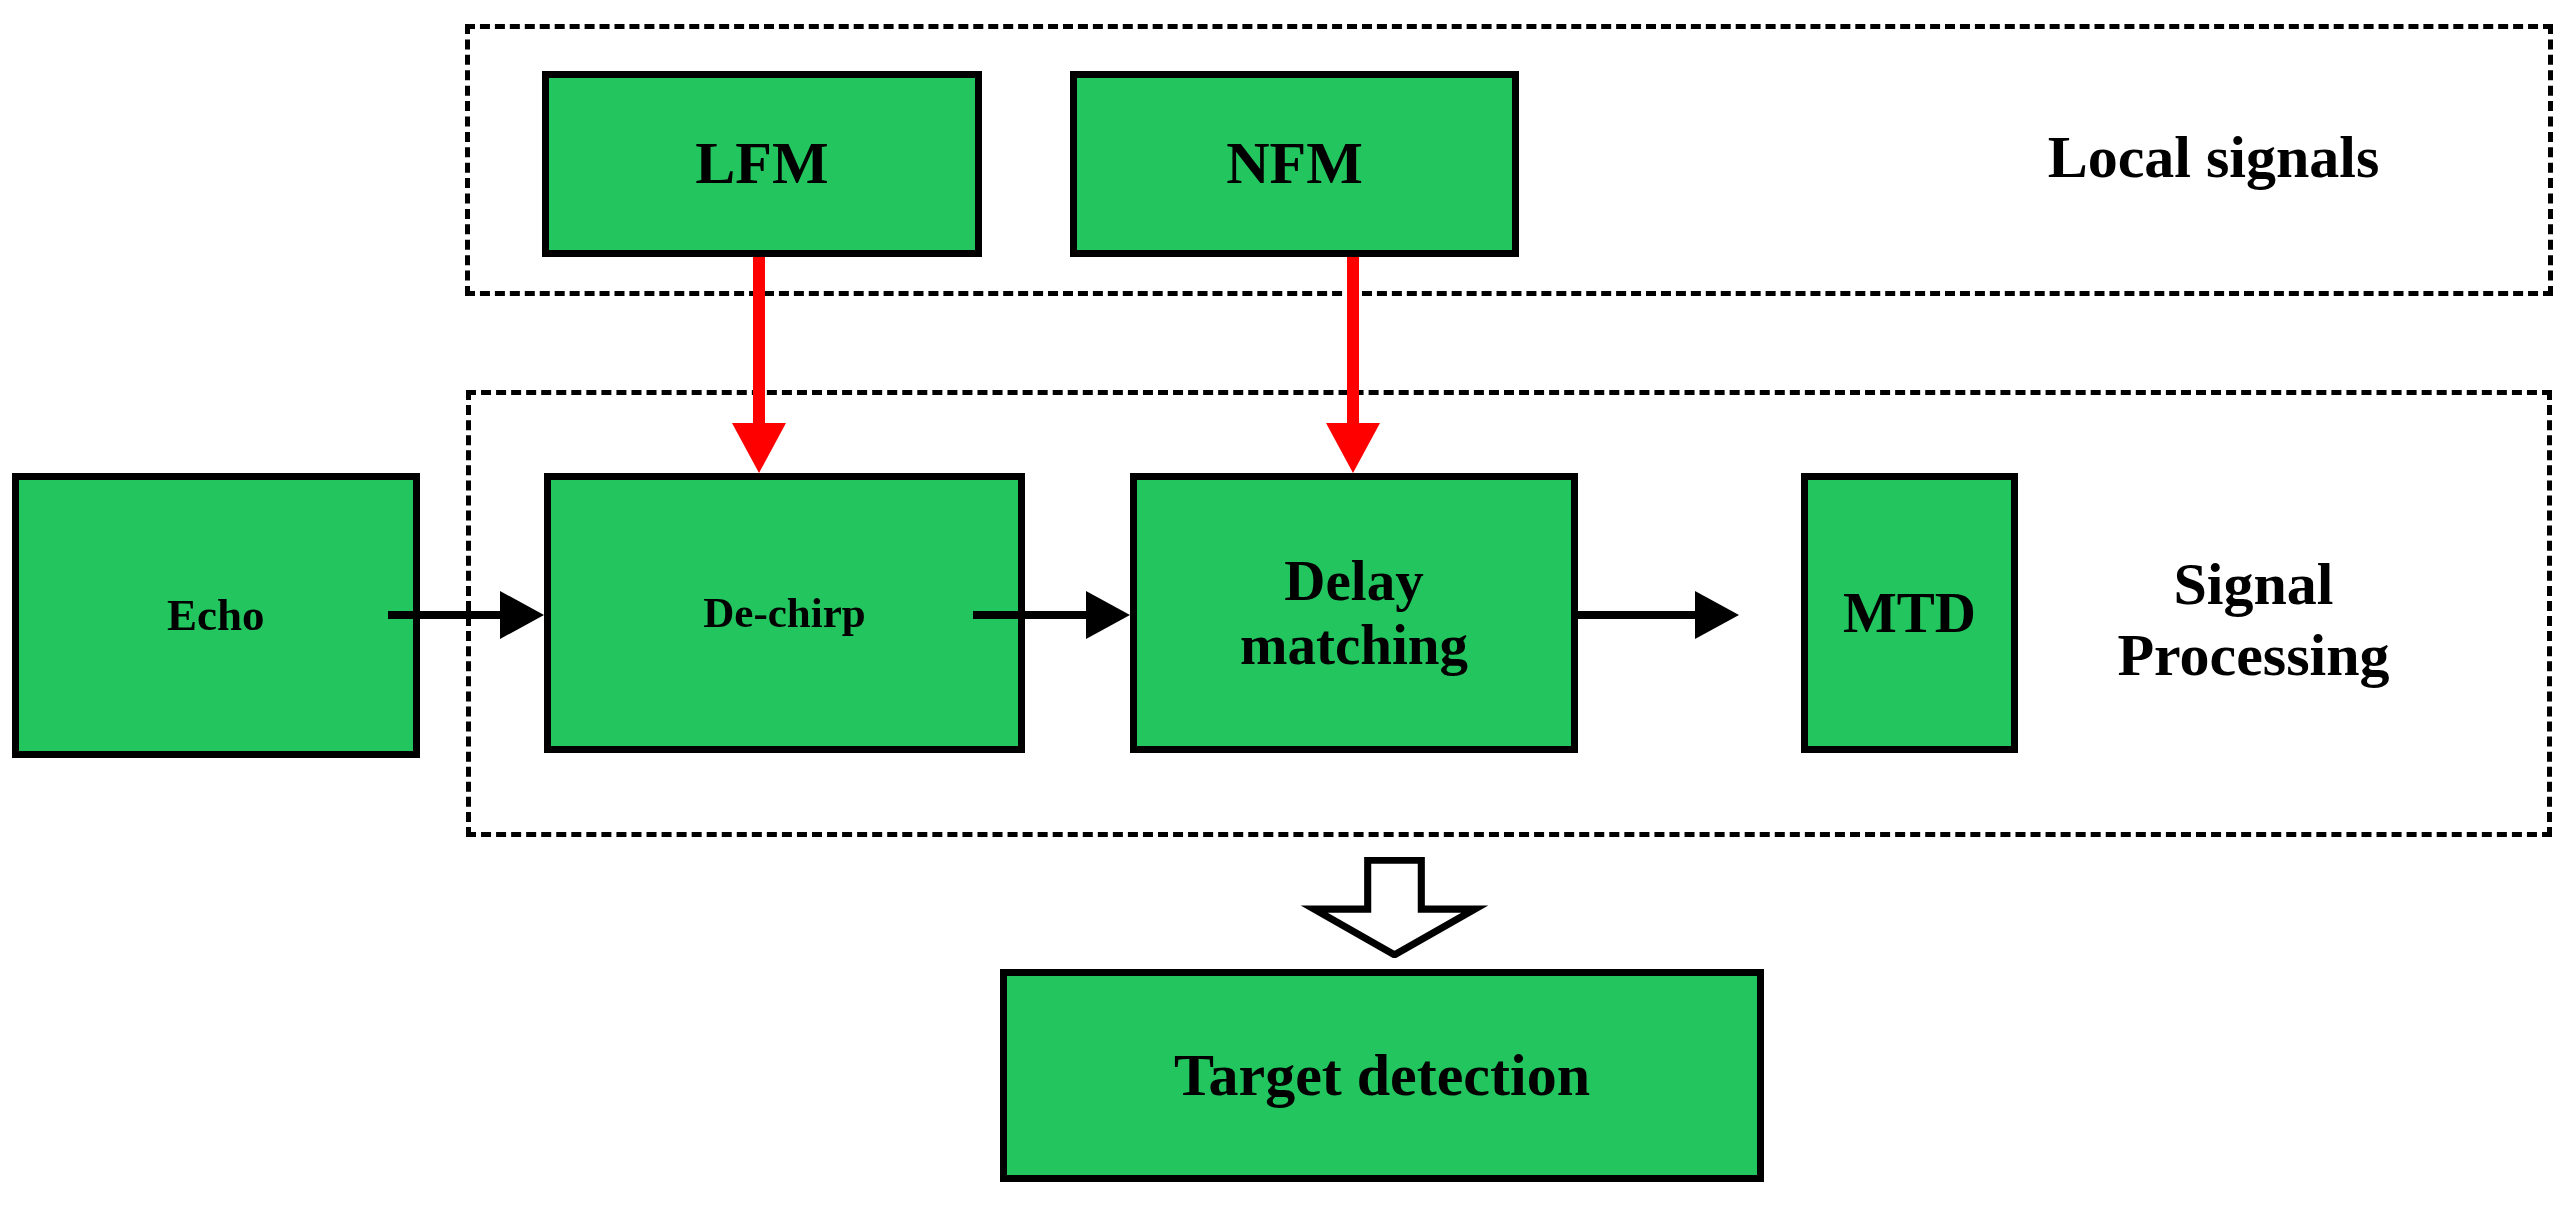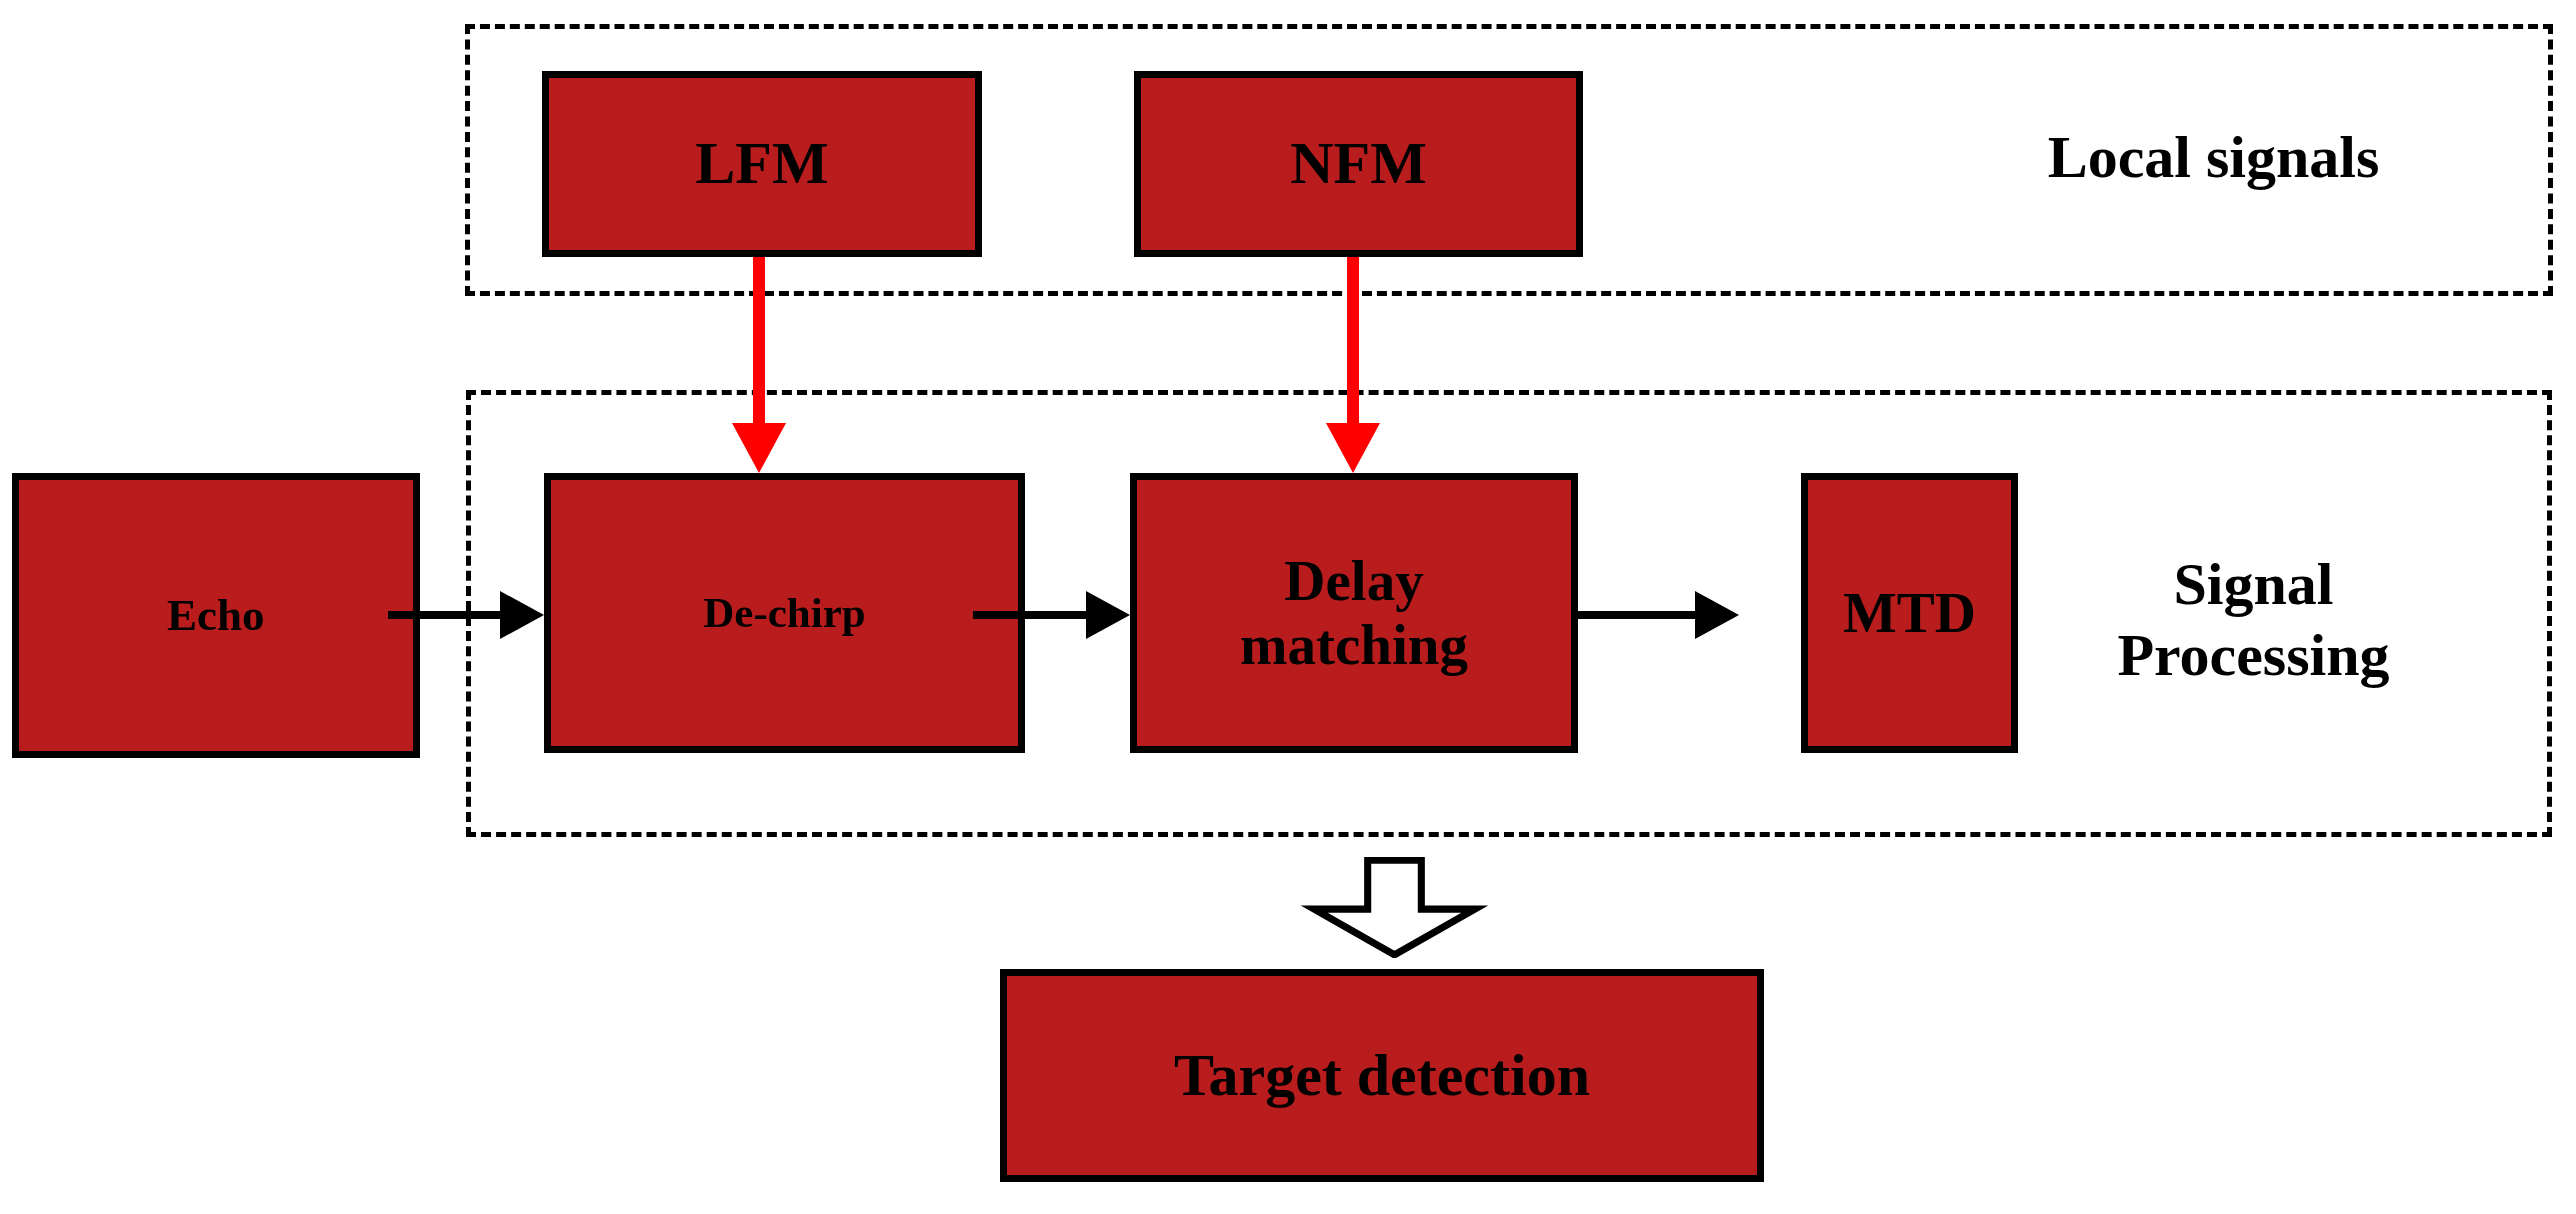--- a/index.html
+++ b/index.html
@@ -33,33 +33,33 @@
     left: 466px;
     top: 390px;
     width: 2086px;
     height: 447px;
   }
 
   
   .node-box {
     position: absolute;
     border: 7px solid #000000;
-    background: #b91c1c;
+    background: #22c55e;
     box-sizing: border-box;
     display: flex;
     align-items: center;
     justify-content: center;
     text-align: center;
     font-weight: bold;
     color: #000000;
     line-height: 1.12;
   }
 
   #box-lfm   { left: 542px;  top: 71px;   width: 440px; height: 186px; font-size: 60px; }
-  #box-nfm   { left: 1134px; top: 71px;   width: 449px; height: 186px; font-size: 60px; }
+  #box-nfm   { left: 1070px; top: 71px;   width: 449px; height: 186px; font-size: 60px; }
   #box-echo  { left: 11.8px;   top: 473px;  width: 408px; height: 285px; font-size: 45px; }
   #box-dechirp { left: 544px; top: 473px; width: 481px; height: 280px; font-size: 43px; }
   #box-delay { left: 1130px; top: 473px;  width: 448px; height: 280px; font-size: 57px; }
   #box-mtd   { left: 1801px; top: 473px;  width: 217px; height: 280px; font-size: 57px; }
   #box-target{ left: 1000px; top: 969px; width: 764px; height: 213px; font-size: 60px; }
 
   
   .group-label {
     position: absolute;
     font-weight: bold;

